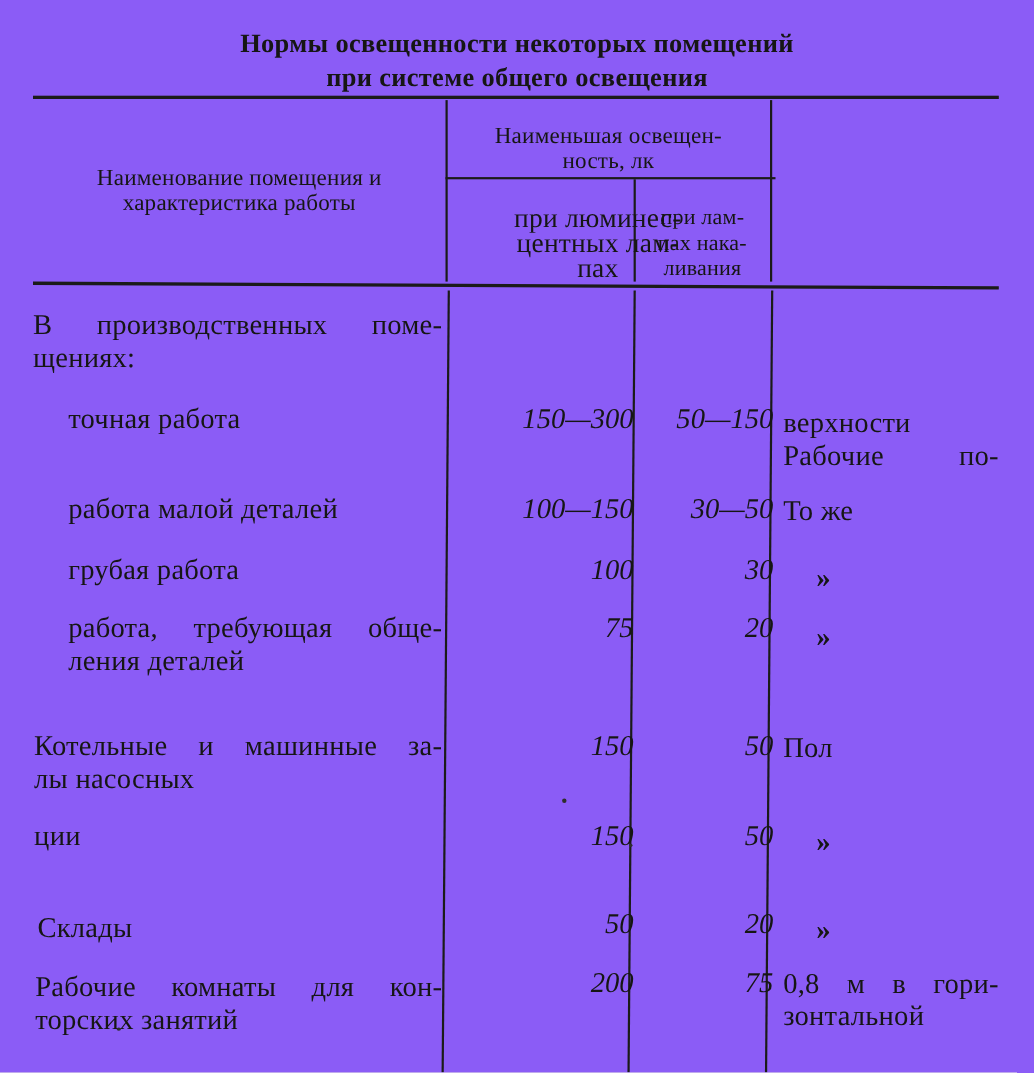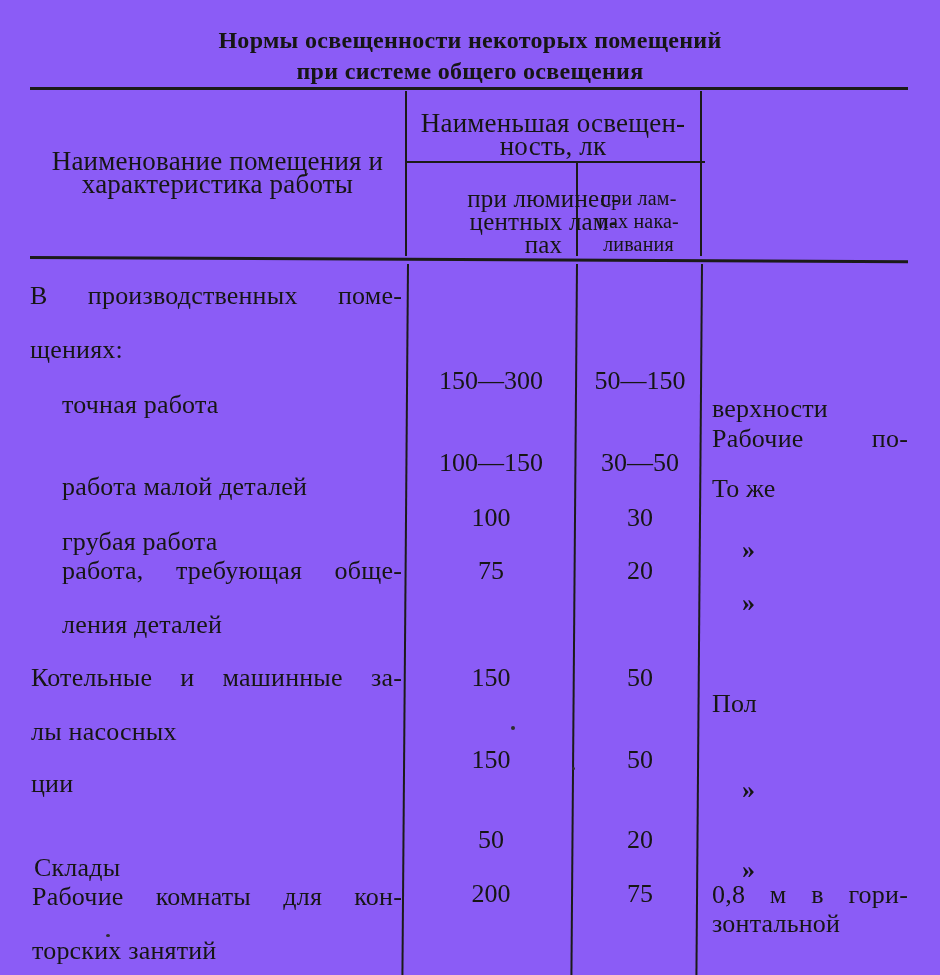--- a/index.html
+++ b/index.html
@@ -23,36 +23,36 @@
   .hv1 { left:405px; top:91px;  height:165px; }
   .hv2 { left:576px; top:163px; height:93px;  }
   .hv3 { left:700px; top:91px;  height:165px; }
   .bv  { top:264px; height:711px; transform:rotate(0.45deg); transform-origin:top center; }
   .bv1 { left:407px; }
   .bv2 { left:576px; }
   .bv3 { left:701px; }
   
   .hdr {
     position:absolute; text-align:center; white-space:pre-line;
-    font-size:27px; line-height:23px; letter-spacing:0.2px;
+    font-size:21px; line-height:23px; letter-spacing:0.2px;
   }
   .h-name    { left:30px;  top:150px; width:375px; }
   .h-group   { left:405px; top:112px; width:296px; }
   .h-fluor   { left:407px; top:187px; width:193px; font-size:25px;padding-left:40px; }
   .h-incand  { left:576px; top:187px; width:125px; font-size:20px; }
   .h-surface { left:702px; top:148px; width:206px; }
   
   .row { position:absolute; left:0; width:940px; font-size:26px; line-height:30px; }
   .cell-name { position:absolute; top:0; letter-spacing:0.2px; }
-  .cell-val  { position:absolute; top:0; text-align:center; }
+  .cell-val  { position:absolute; top:0; text-align:right;font-style:italic; }
   .val-fluor  { left:406px; width:170px; }
   .val-incand { left:577px; width:126px; }
   .cell-surface { position:absolute; top:0; left:712px; width:196px; letter-spacing:0.2px; }
   .ln { text-align:justify; text-align-last:justify; text-justify:inter-word; }
-  .ln-last { text-align-last:left;margin-top:24px; }
+  .ln-last { text-align-last:left; }
   .mark { padding-left:30px; font-weight:bold; }
   
   .speck { position:absolute; background:#2e2e2c; border-radius:50%; }
 </style>
 </head>
 <body>
 
 <div class="page">
 
   <div class="title">

